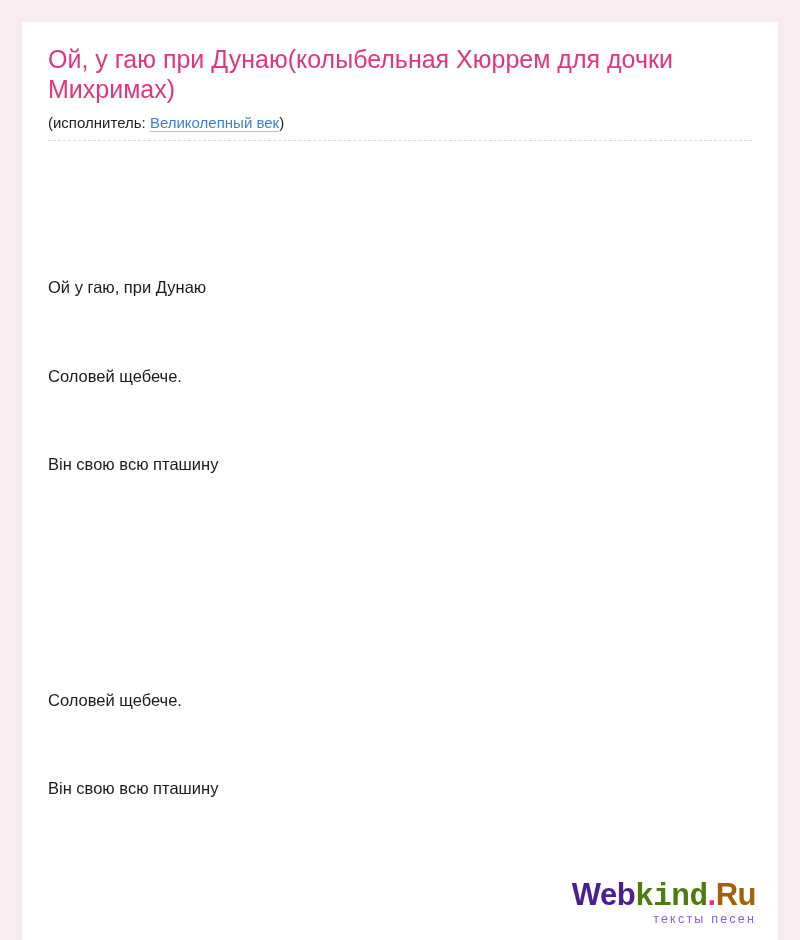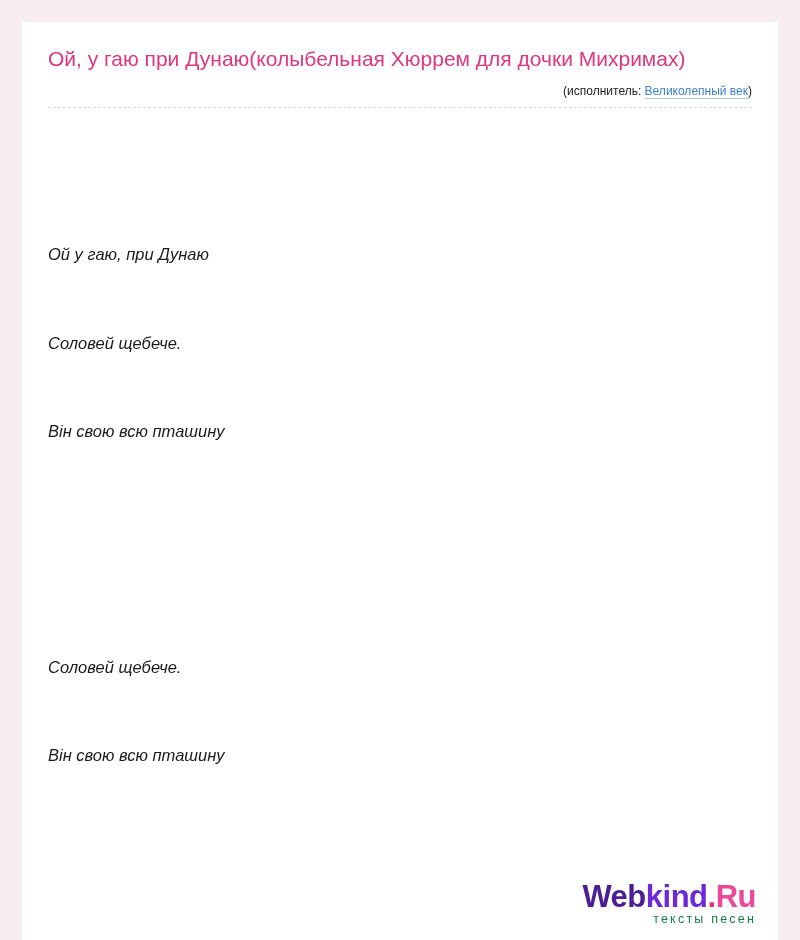--- a/index.html
+++ b/index.html
@@ -28,33 +28,32 @@
     height: 918px;
     background: #ffffff;
     box-sizing: border-box;
     overflow: hidden;
   }
   .content {
     padding: 22px 26px 0 26px;
   }
   .song-title {
     color: #e0357f;
-    font-size: 21px;
+    font-size: 25px;
     line-height: 30px;
     font-weight: normal;
     margin: 0 0 10px 0;
     max-width: 640px;
   }
   .performer-line {
-    font-size: 12px;
+    font-size: 15px;
     color: #222222;
     padding-bottom: 9px;
     border-bottom: 1px dashed #d8d8d8;
     margin-bottom: 0;
-    text-align: right;
   }
   .performer-link {
     color: #3b7fd4;
     text-decoration: none;
     border-bottom: 1px solid #a9c8ea;
     cursor: pointer;
   }
   .lyrics {
     margin-top: 14px;
     font-size: 16.5px;
@@ -63,50 +62,50 @@
     white-space: pre-wrap;
   }
   .stanza {
     margin: 0 0 29px 0;
   }
   .stanza:last-child {
     margin-bottom: 0;
   }
   .line {
     display: block;
-    font-style: italic;
   }
   .watermark {
     position: absolute;
     right: 22px;
     bottom: 14px;
     text-align: right;
     user-select: none;
   }
   .wm-main {
     font-size: 31px;
     font-weight: bold;
     letter-spacing: -0.5px;
     line-height: 34px;
   }
   .wm-web {
     color: #4c1d95;
   }
   .wm-kind {
-    color: #6d28d9;
+    color: #4d7c0f;
+    font-family: Liberation Mono, monospace;
   }
   .wm-dot {
     color: #e0357f;
   }
   .wm-ru {
-    color: #ec4899;
+    color: #a16207;
   }
   .wm-sub {
     font-size: 12.5px;
-    color: #15803d;
+    color: #8b5cf6;
     letter-spacing: 2.2px;
     line-height: 14px;
     margin-top: -2px;
   }
 </style>
 </head>
 <body>
 
 <div class="page">
   <div class="card">

